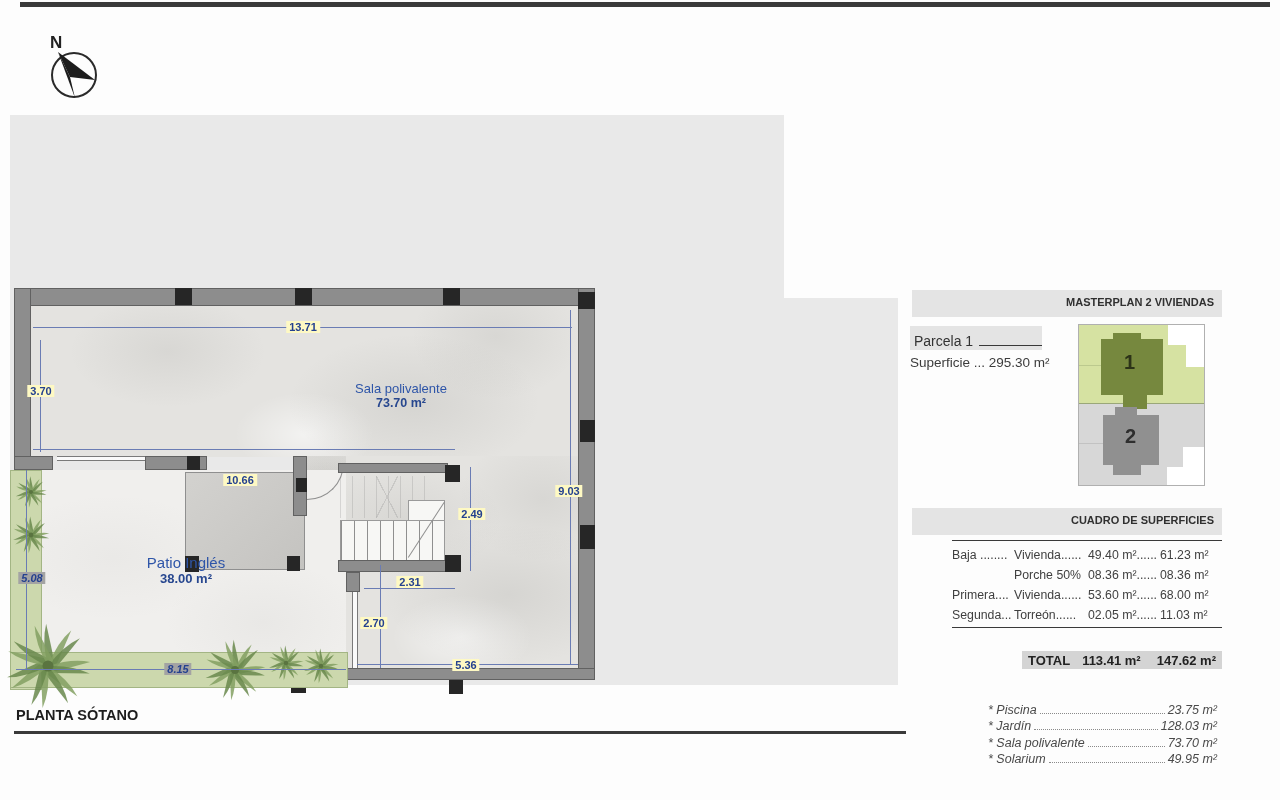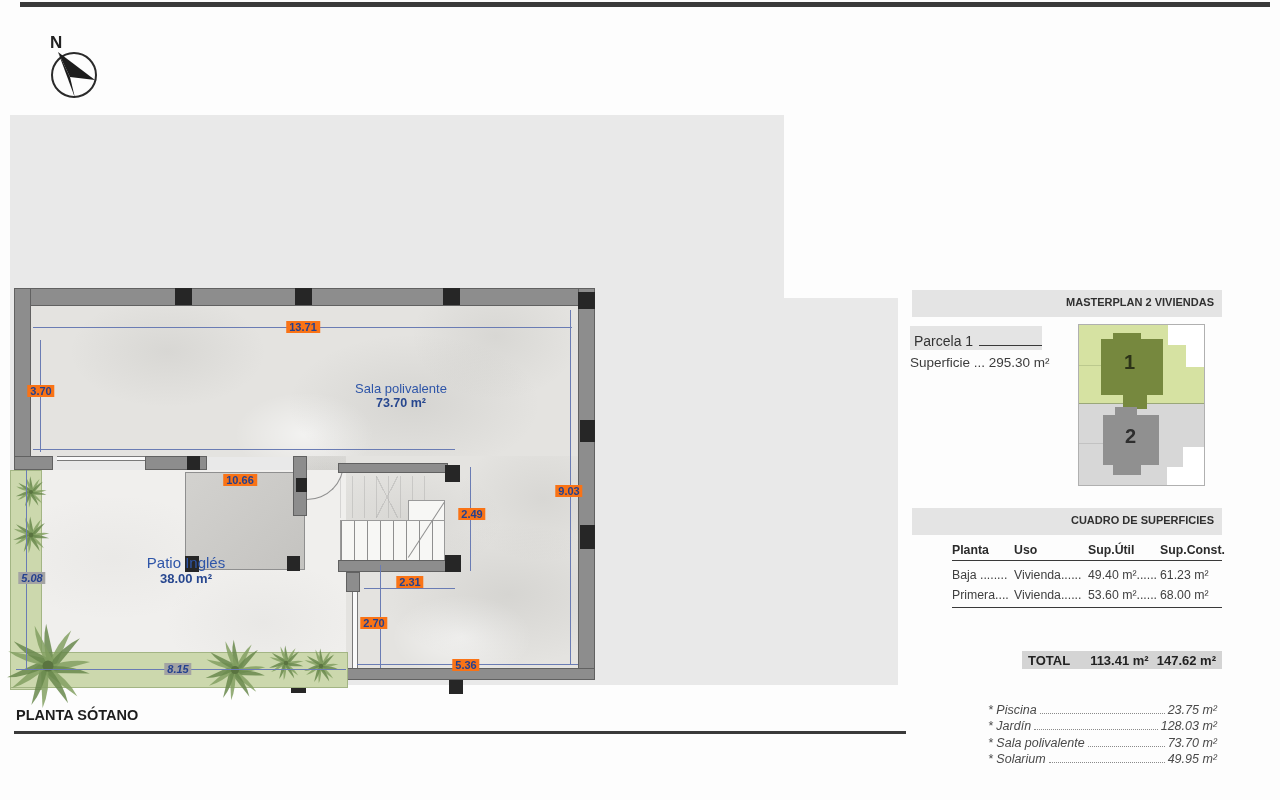--- a/index.html
+++ b/index.html
@@ -3,21 +3,21 @@
 <meta charset="utf-8">
 <style>
   html,body{margin:0;padding:0;background:#ffffff;}
   #stage{position:relative;width:1280px;height:800px;background:#fdfdfd;overflow:hidden;
          font-family:"Liberation Sans",sans-serif;}
   .abs{position:absolute;}
   .wall{position:absolute;background:#8d8d8d;border:1px solid #616161;box-sizing:border-box;}
   .pillar{position:absolute;background:#262626;}
   .dimline{position:absolute;background:#6a7cb4;}
   .dimlabel{position:absolute;font-size:11px;font-weight:bold;color:#24418f;
-            background:#f97316;padding:0 3px;transform:translate(-50%,-50%);white-space:nowrap;}
+            background:#fef9c3;padding:0 3px;transform:translate(-50%,-50%);white-space:nowrap;}
   .dimlabel.on-green{background:#a3a3a3;font-style:italic;}
   .concrete{position:absolute;background:
       radial-gradient(140px 80px at 25% 30%, rgba(110,110,105,.10), transparent 70%),
       radial-gradient(180px 100px at 70% 65%, rgba(110,110,105,.12), transparent 70%),
       radial-gradient(100px 60px at 50% 85%, rgba(255,255,255,.55), transparent 70%),
       radial-gradient(120px 90px at 85% 20%, rgba(110,110,105,.10), transparent 70%),
       #e4e3e0;}
   .patio{position:absolute;background:
       radial-gradient(160px 90px at 30% 40%, rgba(120,120,115,.05), transparent 70%),
       radial-gradient(140px 90px at 75% 70%, rgba(120,120,115,.06), transparent 70%),
@@ -271,46 +271,52 @@
 
     <div class="abs" style="left:24px;top:90px;width:56px;height:50px;background:#909090;"></div>
     <div class="abs" style="left:36px;top:82px;width:22px;height:10px;background:#909090;"></div>
     <div class="abs" style="left:34px;top:140px;width:28px;height:10px;background:#909090;"></div>
     <div class="abs" style="left:46px;top:100px;width:20px;height:24px;font-size:20px;font-weight:bold;color:#2e2e2e;">2</div>
   </div>
 
   <div class="panel-bar" style="left:912px;top:508px;width:310px;height:27px;">CUADRO DE SUPERFICIES</div>
 
   <div class="tbl" style="left:952px;top:540px;width:270px;">
-    <div class="trow thead">
-      <span>Planta</span>
-      <span>Uso</span>
-      <span>Sup.Útil</span>
-      <span>Sup.Const.</span>
-    </div>
     <div style="border-bottom:1.5px solid #3a3a3a;margin:0 0 4px 0;"></div>
     <div class="trow">
       <span>Baja ........</span>
       <span>Vivienda......</span>
       <span>49.40 m²......</span>
       <span>61.23 m²</span>
     </div>
     <div class="trow">
+      <span></span>
+      <span>Porche 50%</span>
+      <span>08.36 m²......</span>
+      <span>08.36 m²</span>
+    </div>
+    <div class="trow">
       <span>Primera....</span>
       <span>Vivienda......</span>
       <span>53.60 m²......</span>
       <span>68.00 m²</span>
     </div>
+    <div class="trow">
+      <span>Segunda...</span>
+      <span>Torreón......</span>
+      <span>02.05 m²......</span>
+      <span>11.03 m²</span>
+    </div>
     <div style="border-bottom:1.5px solid #3a3a3a;margin-top:2px;"></div>
   </div>
 
   <div class="abs" style="left:1022px;top:651px;width:200px;height:18px;background:#d4d4d4;display:flex;align-items:center;
        font-size:13px;font-weight:bold;color:#222;padding:0 6px;box-sizing:border-box;">
     <span>TOTAL</span>
-    <span style="margin-left:20px;">113.41 m²</span>
+    <span style="margin-left:12px;">113.41 m²</span>
     <span style="flex:1;"></span>
     <span>147.62 m²</span>
   </div>
 
   <div class="abs" style="left:988px;top:700px;width:229px;">
     <div class="extras-row">
       <span>* Piscina</span>
       <span class="leader"></span>
       <span>23.75 m²</span>
     </div>

